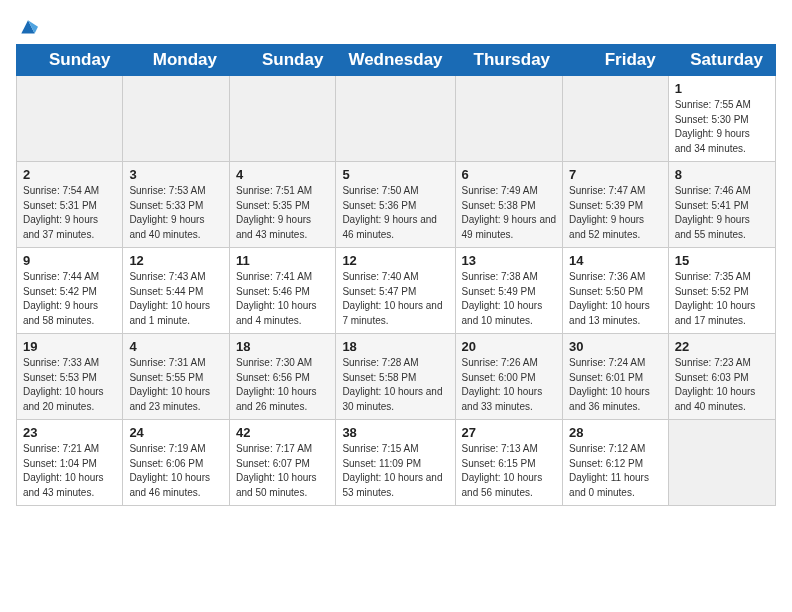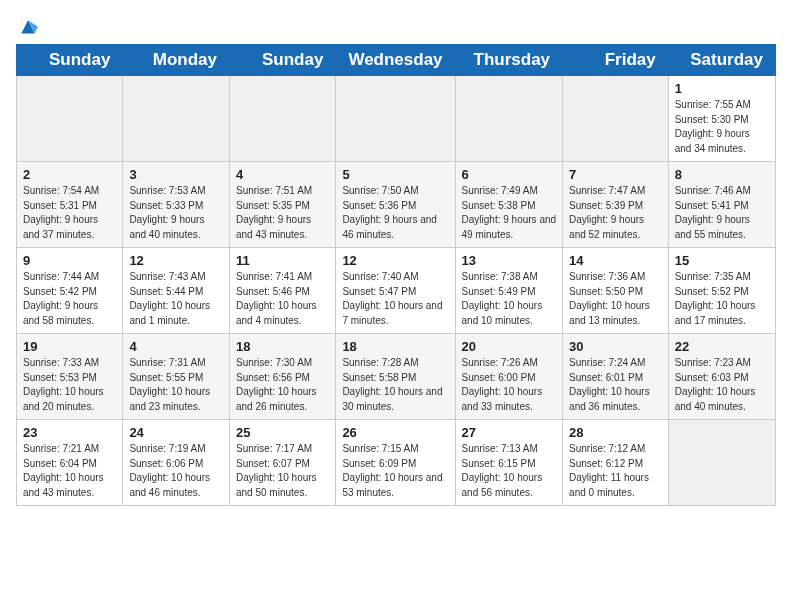--- a/index.html
+++ b/index.html
@@ -273,39 +273,39 @@
           <span class="day-num">22</span>
           <div class="day-info">Sunrise: 7:23 AM
 Sunset: 6:03 PM
 Daylight: 10 hours and 40 minutes.</div>
         </td>
       </tr>
       <tr>
         <td>
           <span class="day-num">23</span>
           <div class="day-info">Sunrise: 7:21 AM
-Sunset: 6:04 PM
+Sunset: 1:04 PM
 Daylight: 10 hours and 43 minutes.</div>
         </td>
         <td>
           <span class="day-num">24</span>
           <div class="day-info">Sunrise: 7:19 AM
 Sunset: 6:06 PM
 Daylight: 10 hours and 46 minutes.</div>
         </td>
         <td>
-          <span class="day-num">25</span>
+          <span class="day-num">42</span>
           <div class="day-info">Sunrise: 7:17 AM
 Sunset: 6:07 PM
 Daylight: 10 hours and 50 minutes.</div>
         </td>
         <td>
-          <span class="day-num">26</span>
+          <span class="day-num">38</span>
           <div class="day-info">Sunrise: 7:15 AM
-Sunset: 6:09 PM
+Sunset: 11:09 PM
 Daylight: 10 hours and 53 minutes.</div>
         </td>
         <td>
           <span class="day-num">27</span>
           <div class="day-info">Sunrise: 7:13 AM
 Sunset: 6:15 PM
 Daylight: 10 hours and 56 minutes.</div>
         </td>
         <td>
           <span class="day-num">28</span>

